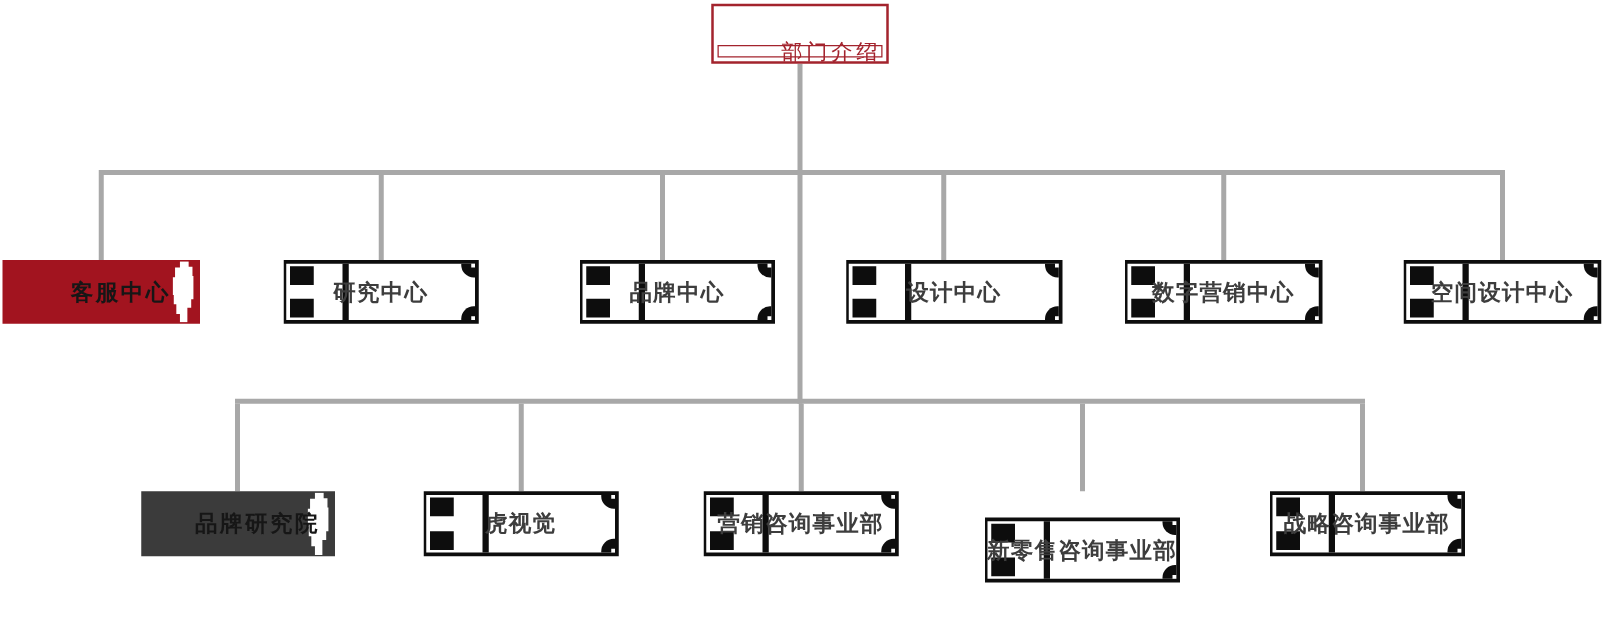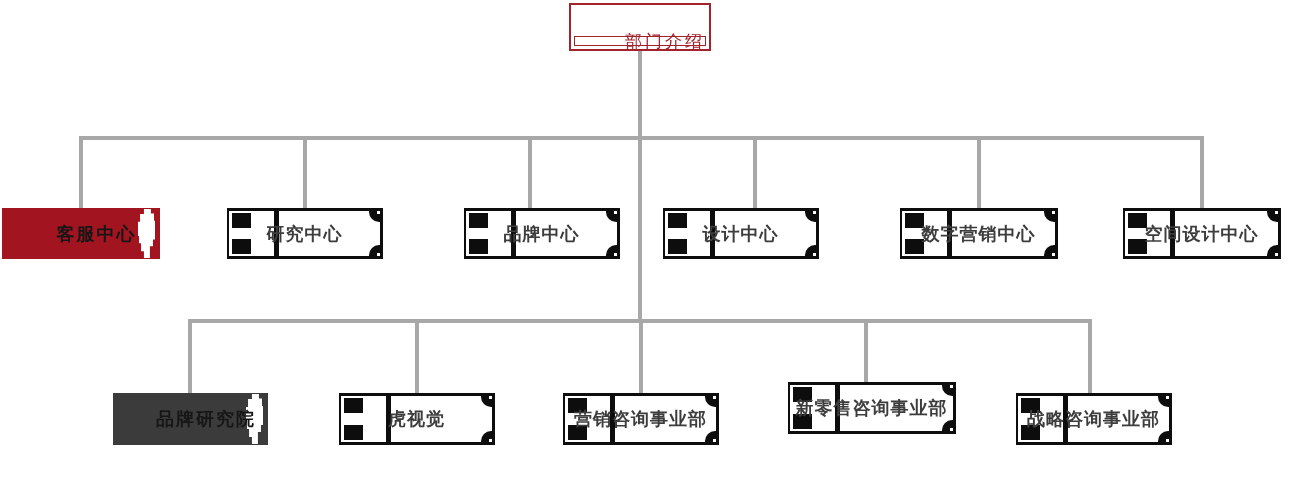--- a/index.html
+++ b/index.html
@@ -108,21 +108,21 @@
     <span class="deco-sq top"></span>
     <span class="deco-sq bot"></span>
     <span class="deco-bar"></span>
     <span class="notch tr"></span>
     <span class="notch br"></span>
     <span class="pin tr"></span>
     <span class="pin br"></span>
     <span class="label">品牌中心</span>
   </div>
 
-  <div class="node outline" style="left:663px;top:208px;width:156px;height:51px">
+  <div class="node outline" style="left:677px;top:208px;width:173px;height:51px">
     <span class="deco-sq top"></span>
     <span class="deco-sq bot"></span>
     <span class="deco-bar"></span>
     <span class="notch tr"></span>
     <span class="notch br"></span>
     <span class="pin tr"></span>
     <span class="pin br"></span>
     <span class="label">设计中心</span>
   </div>
 
@@ -168,21 +168,21 @@
     <span class="deco-sq top"></span>
     <span class="deco-sq bot"></span>
     <span class="deco-bar"></span>
     <span class="notch tr"></span>
     <span class="notch br"></span>
     <span class="pin tr"></span>
     <span class="pin br"></span>
     <span class="label">营销咨询事业部</span>
   </div>
 
-  <div class="node outline" style="left:788px;top:382px;width:168px;height:52px">
+  <div class="node outline" style="left:788px;top:414px;width:156px;height:52px">
     <span class="deco-sq top"></span>
     <span class="deco-sq bot"></span>
     <span class="deco-bar"></span>
     <span class="notch tr"></span>
     <span class="notch br"></span>
     <span class="pin tr"></span>
     <span class="pin br"></span>
     <span class="label">新零售咨询事业部</span>
   </div>
 

